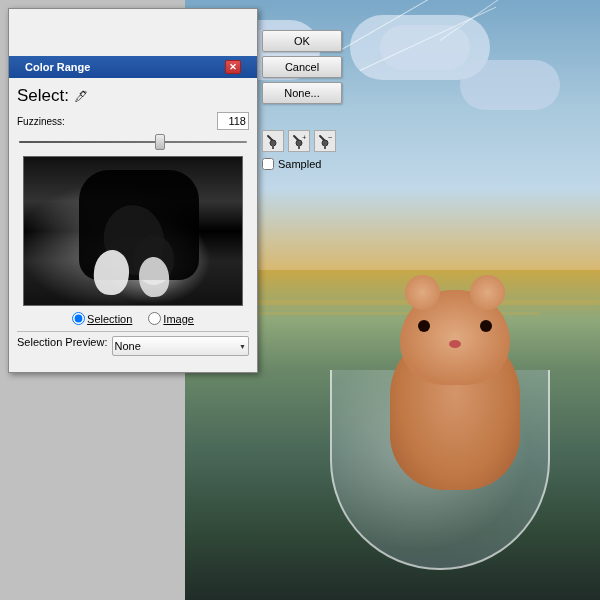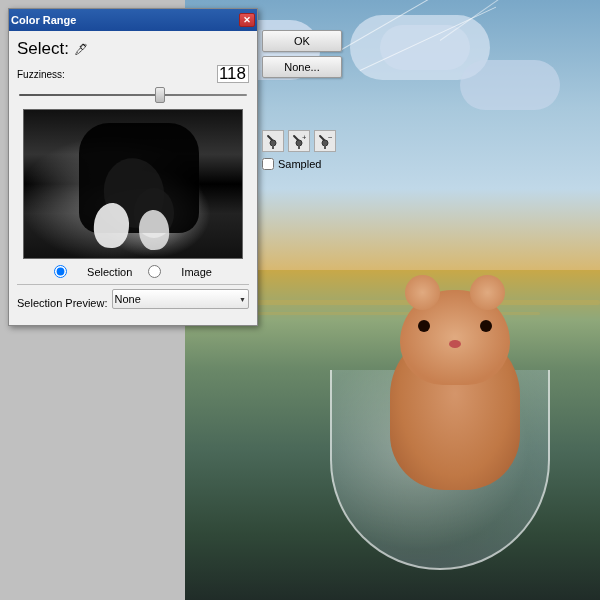--- a/index.html
+++ b/index.html
@@ -159,22 +159,23 @@
       box-shadow: 2px 2px 6px rgba(0,0,0,0.4);
       z-index: 100;
     }
 
     .dialog-titlebar {
       background: linear-gradient(180deg, #2a5fad 0%, #1a4a9a 100%);
       color: white;
       display: flex;
       align-items: center;
       justify-content: space-between;
-      padding: 3px 2px;
+      padding: 3px 16px;
       height: 22px;
+      margin-top: 47px;
     }
 
     .dialog-title {
       font-size: 11px;
       font-weight: bold;
       color: white;
     }
 
     .title-close-btn {
       width: 16px;
@@ -261,21 +262,21 @@
     .fuzz-label {
       font-size: 10px;
       flex: 1;
     }
 
     .fuzz-value {
       width: 32px;
       height: 18px;
       border: 1px solid #aaa;
       background: white;
-      font-size: 17px;
+      font-size: 11px;
       text-align: right;
       padding-right: 2px;
     }
 
     
     .slider-row {
       margin-bottom: 6px;
       padding: 0 2px;
     }
 
@@ -324,27 +325,28 @@
       align-items: center;
       justify-content: center;
       gap: 16px;
       margin-bottom: 6px;
       font-size: 11px;
     }
 
     .radio-item {
       display: flex;
       align-items: center;
-      gap: 20px;
+      gap: 2px;
+      text-decoration: underline;
     }
 
     
     .preview-row {
       display: flex;
-      align-items: flex-end;
+      align-items: flex-start;
       gap: 4px;
       margin-bottom: 8px;
     }
 
     .preview-label {
       font-size: 11px;
       white-space: nowrap;
     }
 
     
@@ -544,20 +546,21 @@
           <option>White Matte</option>
           <option>Quick Mask</option>
         </select>
       </div>
     </div>
   </div>
 </div>
 
 <div class="buttons-panel">
   <button class="dialog-btn">OK</button>
+  <button class="dialog-btn">Cancel</button>
   <button class="dialog-btn">None...</button>
 </div>
 
 <div class="tools-row">
   <div class="tool-icon" title="Sample color">
     <svg width="14" height="16" viewBox="0 0 14 16" fill="none">
       <rect x="6" y="0" width="2" height="8" fill="#333" transform="rotate(-45 7 8)" rx="1"></rect>
       <circle cx="7" cy="10" r="3" fill="#555" stroke="#333" stroke-width="1"></circle>
       <rect x="6" y="12" width="2" height="4" fill="#555"></rect>
     </svg>

